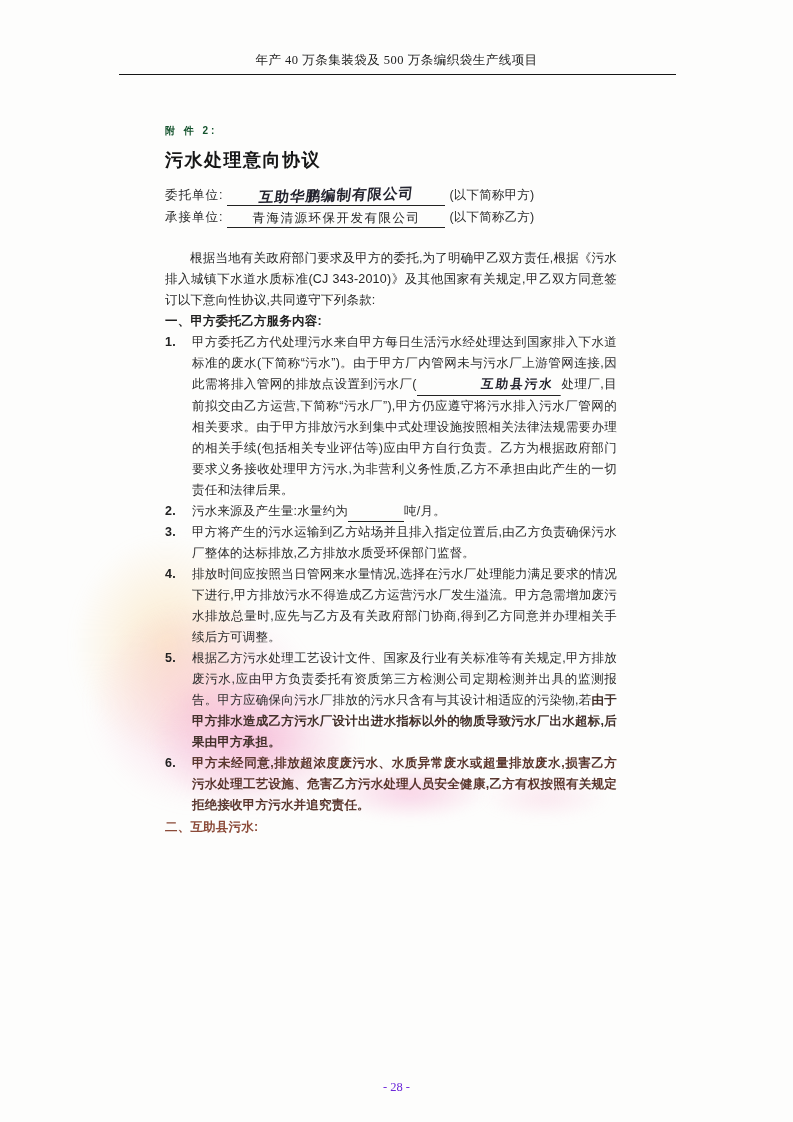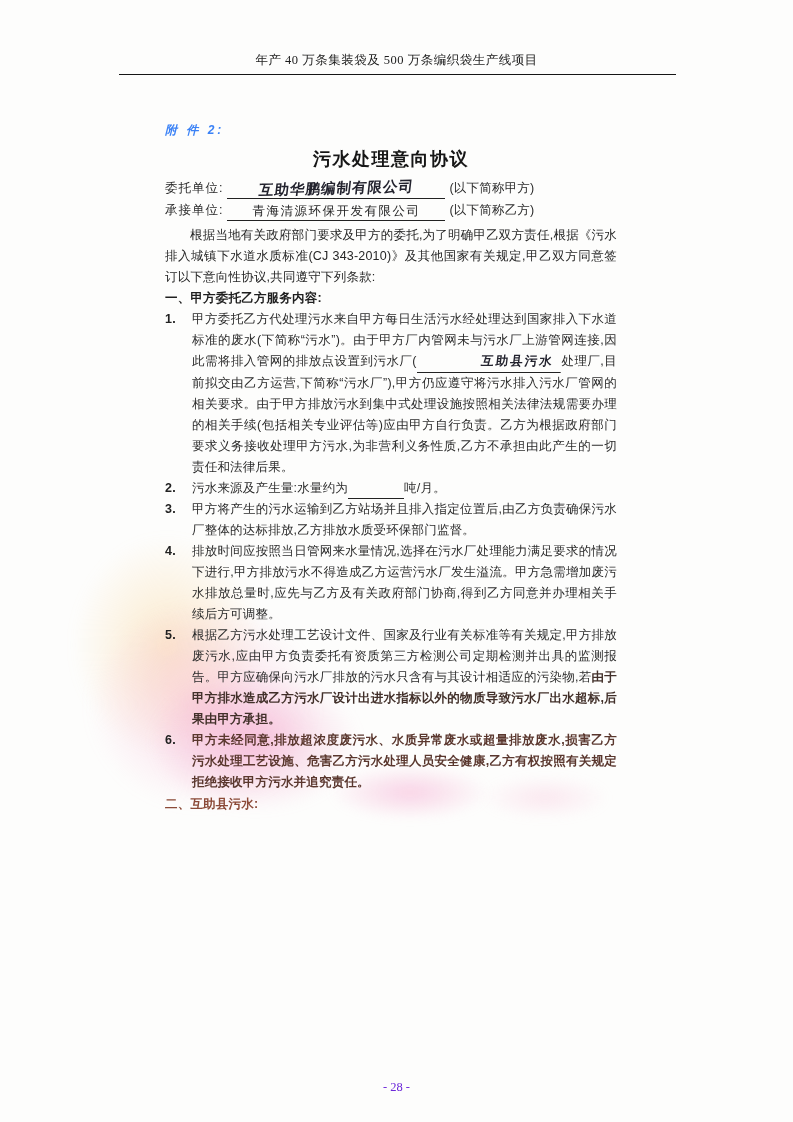--- a/index.html
+++ b/index.html
@@ -48,35 +48,33 @@
   }
 
   .content {
     position: absolute;
     left: 165px; top: 120px; width: 452px;
     font-size: 12.5px;
     line-height: 21px;
     letter-spacing: 0.2px;
   }
   .attachment {
-    font-size: 12px;
+    font-size: 10px;
     font-weight: 600;
     letter-spacing: 3px;
-    color: #3b82f6;
+    color: #14532d;
     margin-bottom: 9px;
-    font-style: italic;
   }
   .doc-title {
-    text-align: center;
+    text-align: left;
     font-size: 18px;
     font-weight: 700;
     color: #161616;
     letter-spacing: 1.5px;
-    margin-bottom: 6px;
-    font-family: Liberation Mono, monospace;
+    margin-bottom: 13px;
   }
   .party-row { line-height: 22px; white-space: nowrap; }
   .party-label { letter-spacing: 1px; text-align: center; }
   .fill-line {
     display: inline-block;
     width: 218px;
     border-bottom: 1.5px solid #222;
     text-align: center;
     line-height: 18px;
     vertical-align: bottom;
@@ -86,21 +84,21 @@
     display: inline-block;
     font-weight: 600;
     font-size: 14.5px;
     color: var(--hand-ink);
     transform: rotate(-1.5deg) skewX(-8deg);
     letter-spacing: 1px;
   }
   .printed-fill { font-size: 12.5px; color: #242424; letter-spacing: 1.5px; }
 
   .intro {
-    margin-top: 4px;
+    margin-top: 20px;
     text-indent: 2em;
     text-align: justify;
     color: #262626;
   }
   .sec-heading { font-weight: 700; color: #1f1f1f; }
   .sec-heading.warm { color: var(--heading2-red); margin-top: 1px; }
 
   .item { display: flex; }
   .item-num { width: 27px; flex-shrink: 0; font-weight: 700; color: #222; }
   .item-text { flex: 1; text-align: justify; }

